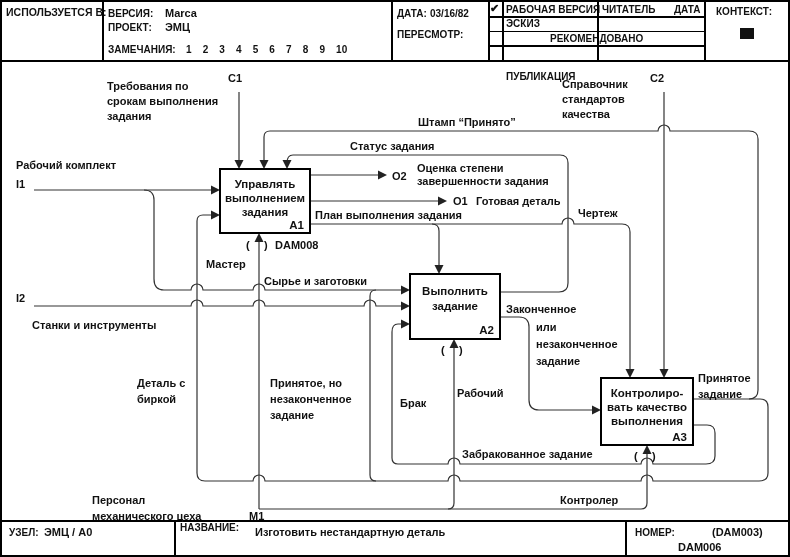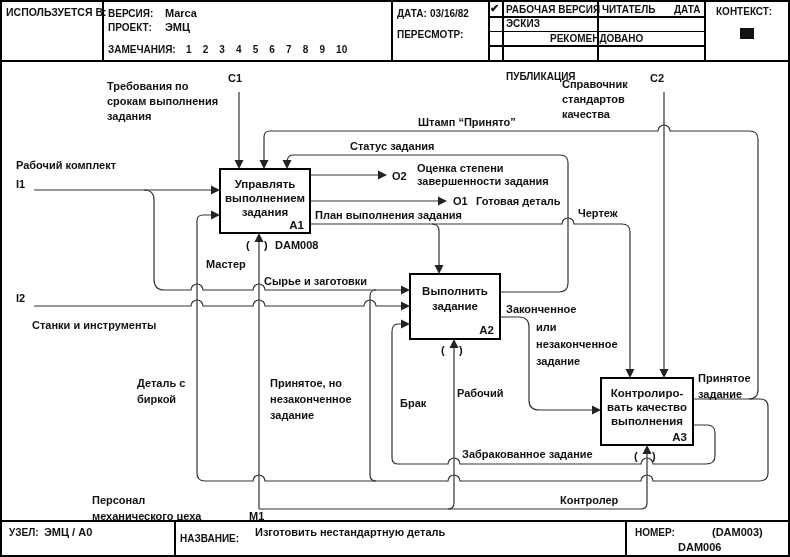--- a/index.html
+++ b/index.html
@@ -63,21 +63,21 @@
     <div class="hline" style="left:486px;top:43px;width:216px;"></div>
     <div class="hline" style="left:0;top:58px;width:786px;"></div>
   </div>
 
   <div>
     <div class="hline" style="left:0;top:518px;width:786px;height:2px;"></div>
     <div class="vline" style="left:172px;top:518px;height:35px;"></div>
     <div class="vline" style="left:623px;top:518px;height:35px;"></div>
     <span class="abs lbl" style="left:7px;top:525px;">УЗЕЛ:</span>
     <span class="abs val" style="left:42px;top:524px;">ЭМЦ / А0</span>
-    <span class="abs lbl" style="left:178px;top:520px;margin-top:11px;">НАЗВАНИЕ:</span>
+    <span class="abs lbl" style="left:178px;top:520px;">НАЗВАНИЕ:</span>
     <span class="abs val" style="left:253px;top:524px;">Изготовить нестандартную деталь</span>
     <span class="abs lbl" style="left:633px;top:525px;">НОМЕР:</span>
     <span class="abs val" style="left:710px;top:524px;">(DAM003)</span>
     <span class="abs val" style="left:676px;top:539px;text-align:center;">DAM006</span>
   </div>
 
   <svg width="790" height="557" viewBox="0 0 790 557">
 
     <g>
       <path class="ln" d="M237,90 V158"></path>

